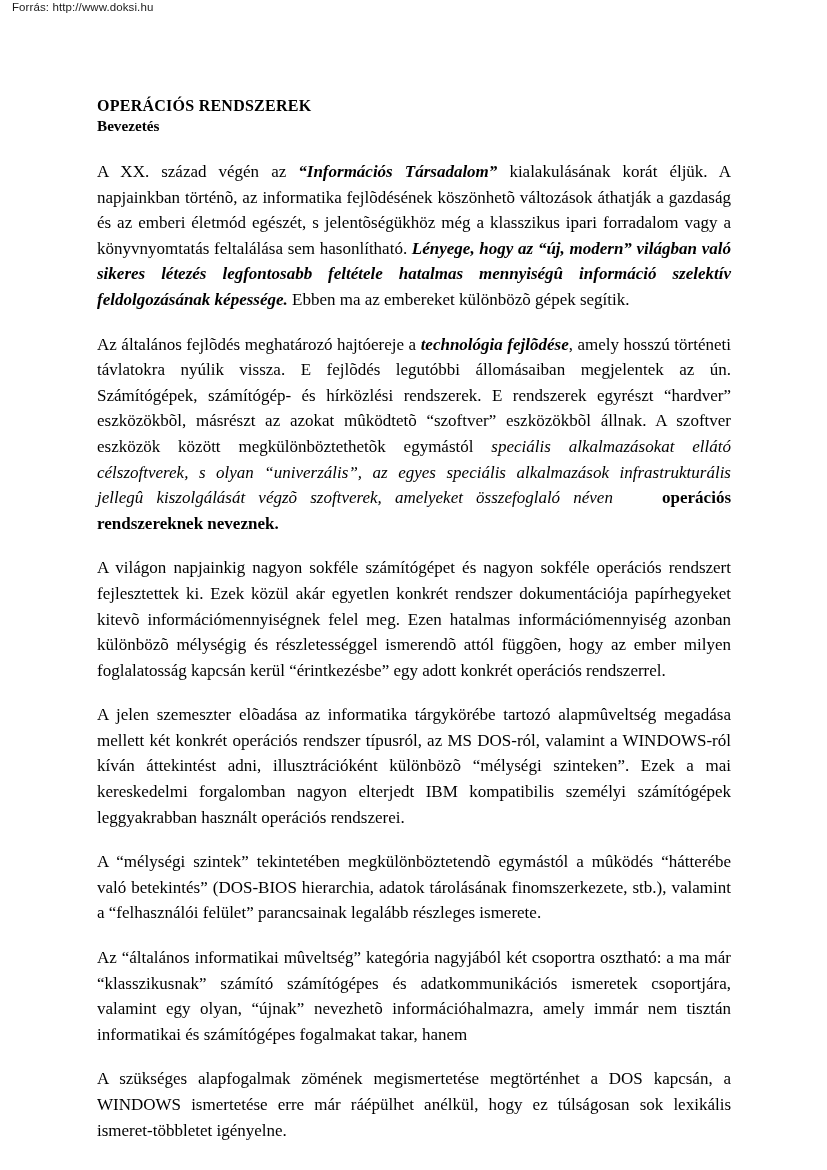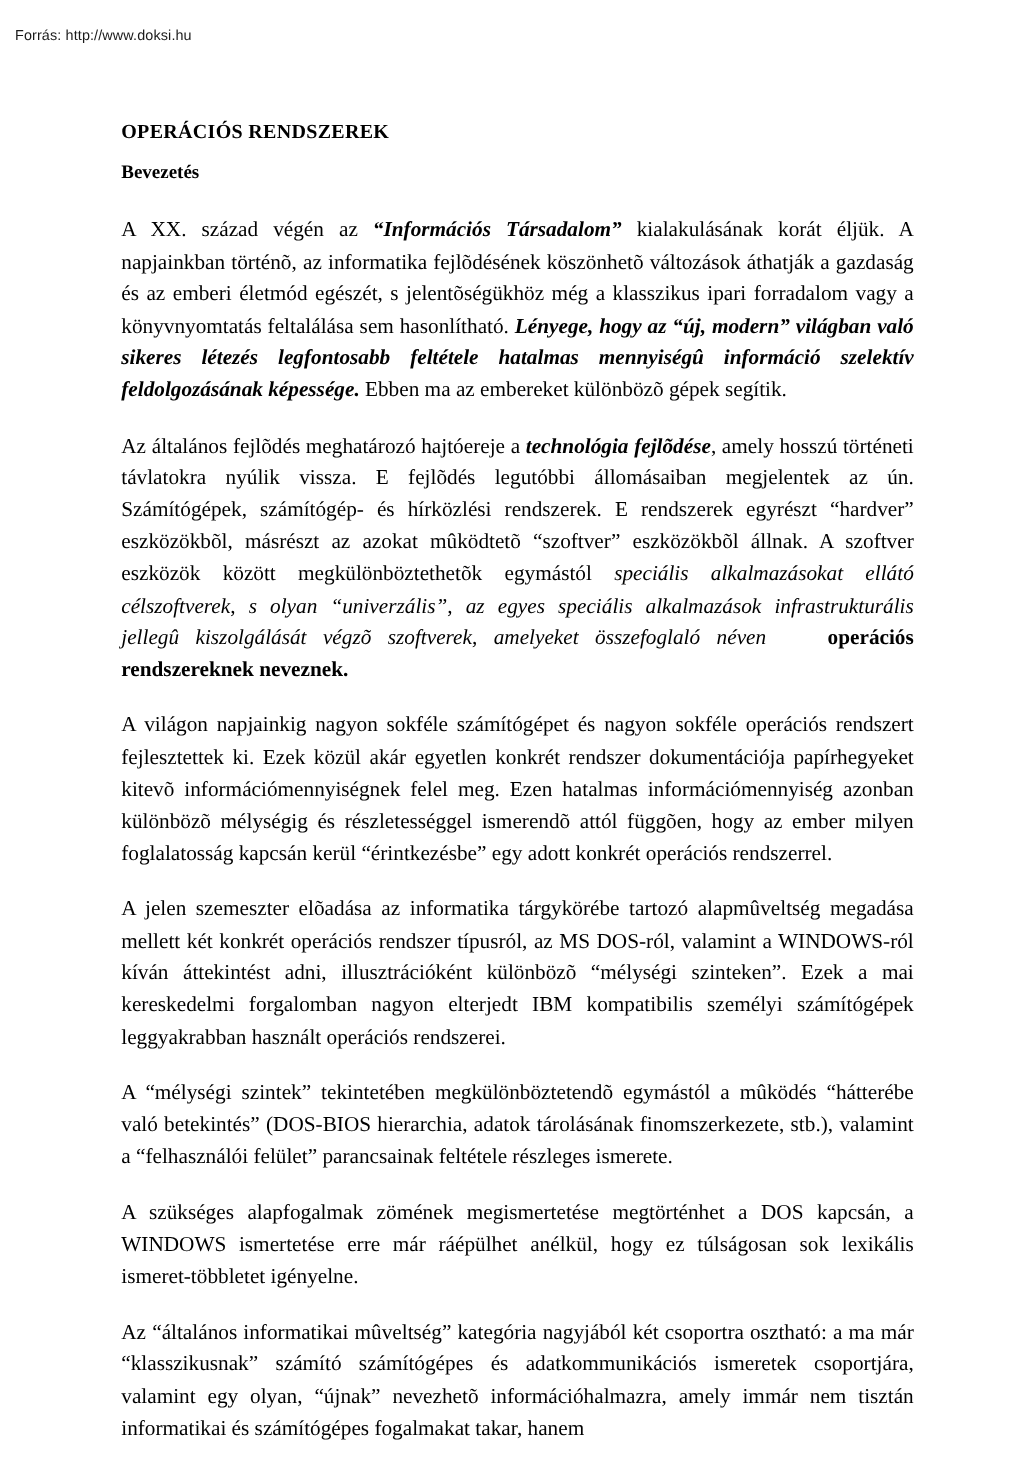--- a/index.html
+++ b/index.html
@@ -14,21 +14,21 @@
     position: relative;
     overflow: hidden;
     font-family: "Liberation Serif", "DejaVu Serif", serif;
     color: #000000;
     -webkit-font-smoothing: antialiased;
   }
 
   
   .page-header {
     position: absolute;
-    top: 22px;
+    top: 0;
     left: 12px;
     font-family: "Liberation Sans", "DejaVu Sans", sans-serif;
     font-size: 11.5px;
     line-height: 14px;
     color: #1a1a1a;
     letter-spacing: 0.1px;
     white-space: nowrap;
   }
 
   
@@ -43,21 +43,21 @@
     font-size: 16px;
     font-weight: bold;
     line-height: 19.5px;
     letter-spacing: 0.25px;
     margin: 0;
   }
   .doc-subtitle {
     font-size: 15.2px;
     font-weight: bold;
     line-height: 19.5px;
-    margin: 12px 0 0 0;
+    margin: 0 0 0 0;
   }
 
   .para {
     font-size: 17px;
     line-height: 25.6px;
     text-align: justify;
     text-justify: inter-word;
     margin: 0;
     hyphens: none;
   }
@@ -85,19 +85,19 @@
   <div class="spacer-after-title"></div>
 
   <p class="para"><span>A XX. század végén az </span><span class="bi">“Információs Társadalom”</span><span> kialakulásának korát éljük. A napjainkban történõ, az informatika fejlõdésének köszönhetõ változások áthatják a gazdaság és az emberi életmód egészét, s jelentõségükhöz még a klasszikus ipari forradalom vagy a könyvnyomtatás feltalálása sem hasonlítható. </span><span class="bi">Lényege, hogy az “új, modern” világban való sikeres létezés legfontosabb feltétele hatalmas mennyiségû információ szelektív feldolgozásának képessége.</span><span> Ebben ma az embereket különbözõ gépek segítik.</span></p>
 
   <p class="para"><span>Az általános fejlõdés meghatározó hajtóereje a </span><span class="bi">technológia fejlõdése</span><span>, amely hosszú történeti távlatokra nyúlik vissza. E fejlõdés legutóbbi állomásaiban megjelentek az ún. Számítógépek, számítógép- és hírközlési rendszerek. E rendszerek egyrészt “hardver” eszközökbõl, másrészt az azokat mûködtetõ “szoftver” eszközökbõl állnak. A szoftver eszközök között megkülönböztethetõk egymástól </span><span class="it">speciális alkalmazásokat ellátó célszoftverek, s olyan “univerzális”, az egyes speciális alkalmazások infrastrukturális jellegû kiszolgálását végzõ szoftverek, amelyeket összefoglaló néven </span><span class="bd">operációs rendszereknek neveznek.</span></p>
 
   <p class="para">A világon napjainkig nagyon sokféle számítógépet és nagyon sokféle operációs rendszert fejlesztettek ki. Ezek közül akár egyetlen konkrét rendszer dokumentációja papírhegyeket kitevõ információmennyiségnek felel meg. Ezen hatalmas információmennyiség azonban különbözõ mélységig és részletességgel ismerendõ attól függõen, hogy az ember milyen foglalatosság kapcsán kerül “érintkezésbe” egy adott konkrét operációs rendszerrel.</p>
 
   <p class="para">A jelen szemeszter elõadása az informatika tárgykörébe tartozó alapmûveltség megadása mellett két konkrét operációs rendszer típusról, az MS DOS-ról, valamint a WINDOWS-ról kíván áttekintést adni, illusztrációként különbözõ “mélységi szinteken”. Ezek a mai kereskedelmi forgalomban nagyon elterjedt IBM kompatibilis személyi számítógépek leggyakrabban használt operációs rendszerei.</p>
 
-  <p class="para">A “mélységi szintek” tekintetében megkülönböztetendõ egymástól a mûködés “hátterébe való betekintés” (DOS-BIOS hierarchia, adatok tárolásának finomszerkezete, stb.), valamint a “felhasználói felület” parancsainak feltétele részleges ismerete.</p>
+  <p class="para">A “mélységi szintek” tekintetében megkülönböztetendõ egymástól a mûködés “hátterébe való betekintés” (DOS-BIOS hierarchia, adatok tárolásának finomszerkezete, stb.), valamint a “felhasználói felület” parancsainak legalább részleges ismerete.</p>
+
+  <p class="para tail">Az “általános informatikai mûveltség” kategória nagyjából két csoportra osztható: a ma már “klasszikusnak” számító számítógépes és adatkommunikációs ismeretek csoportjára, valamint egy olyan, “újnak” nevezhetõ információhalmazra, amely immár nem tisztán informatikai és számítógépes fogalmakat takar, hanem</p>
 
   <p class="para">A szükséges alapfogalmak zömének megismertetése megtörténhet a DOS kapcsán, a WINDOWS ismertetése erre már ráépülhet anélkül, hogy ez túlságosan sok lexikális ismeret-többletet igényelne.</p>
-
-  <p class="para tail">Az “általános informatikai mûveltség” kategória nagyjából két csoportra osztható: a ma már “klasszikusnak” számító számítógépes és adatkommunikációs ismeretek csoportjára, valamint egy olyan, “újnak” nevezhetõ információhalmazra, amely immár nem tisztán informatikai és számítógépes fogalmakat takar, hanem</p>
 
 </div>
 
 </body></html>

